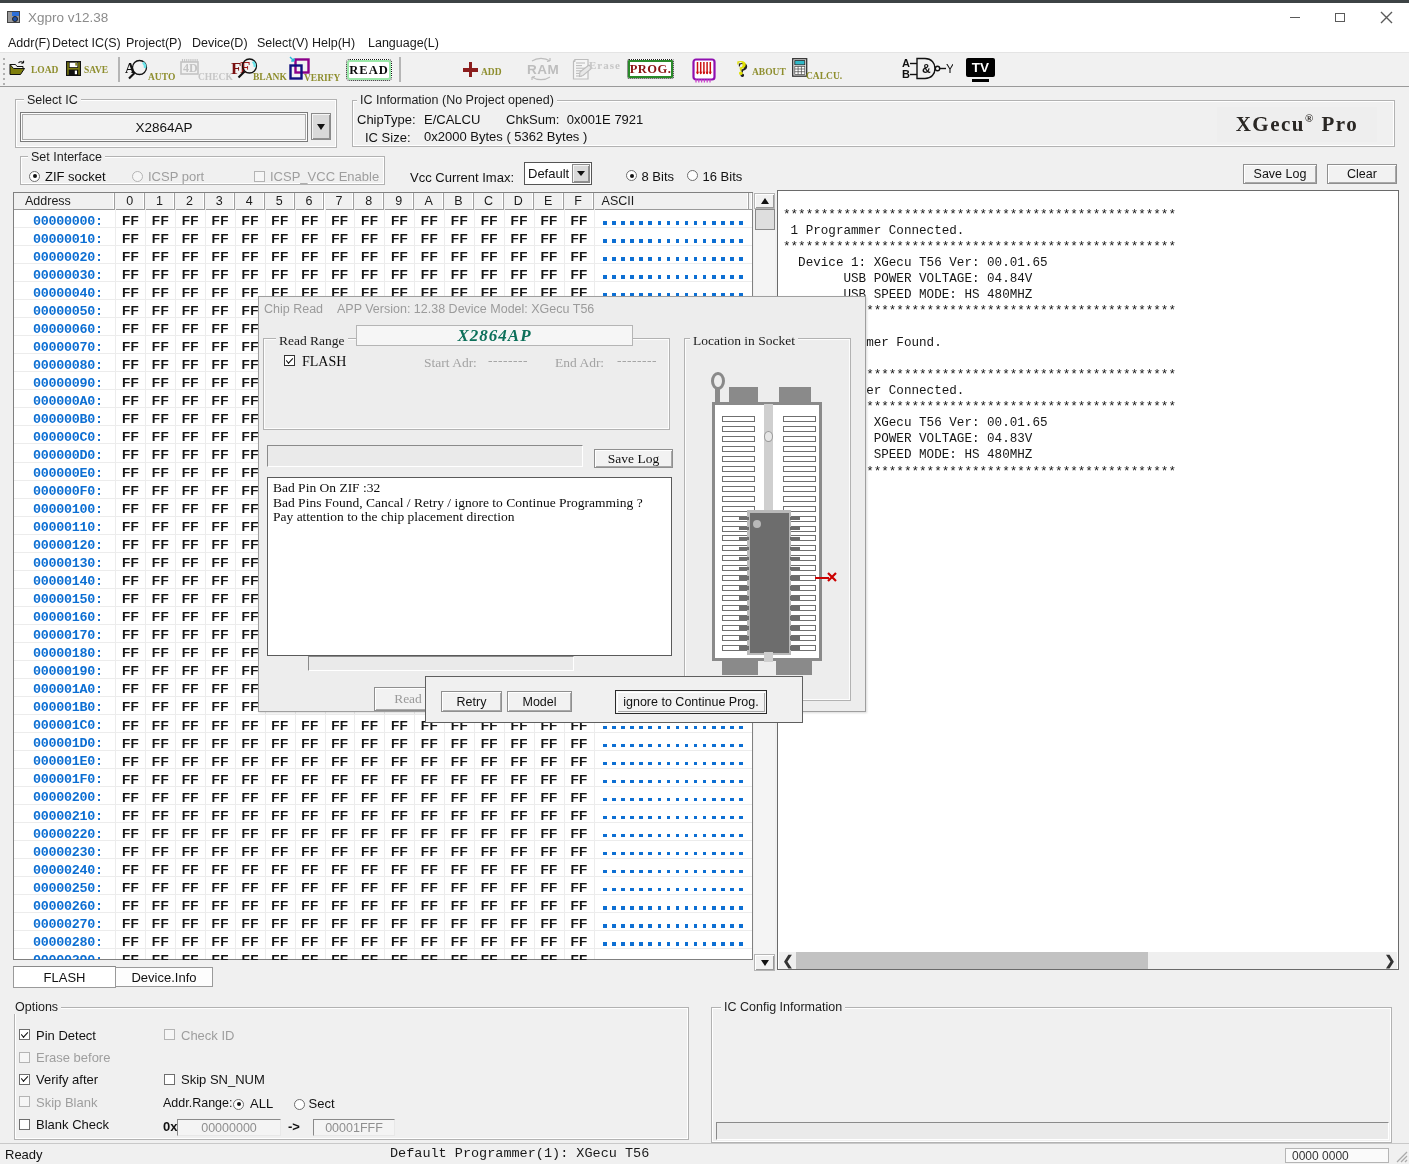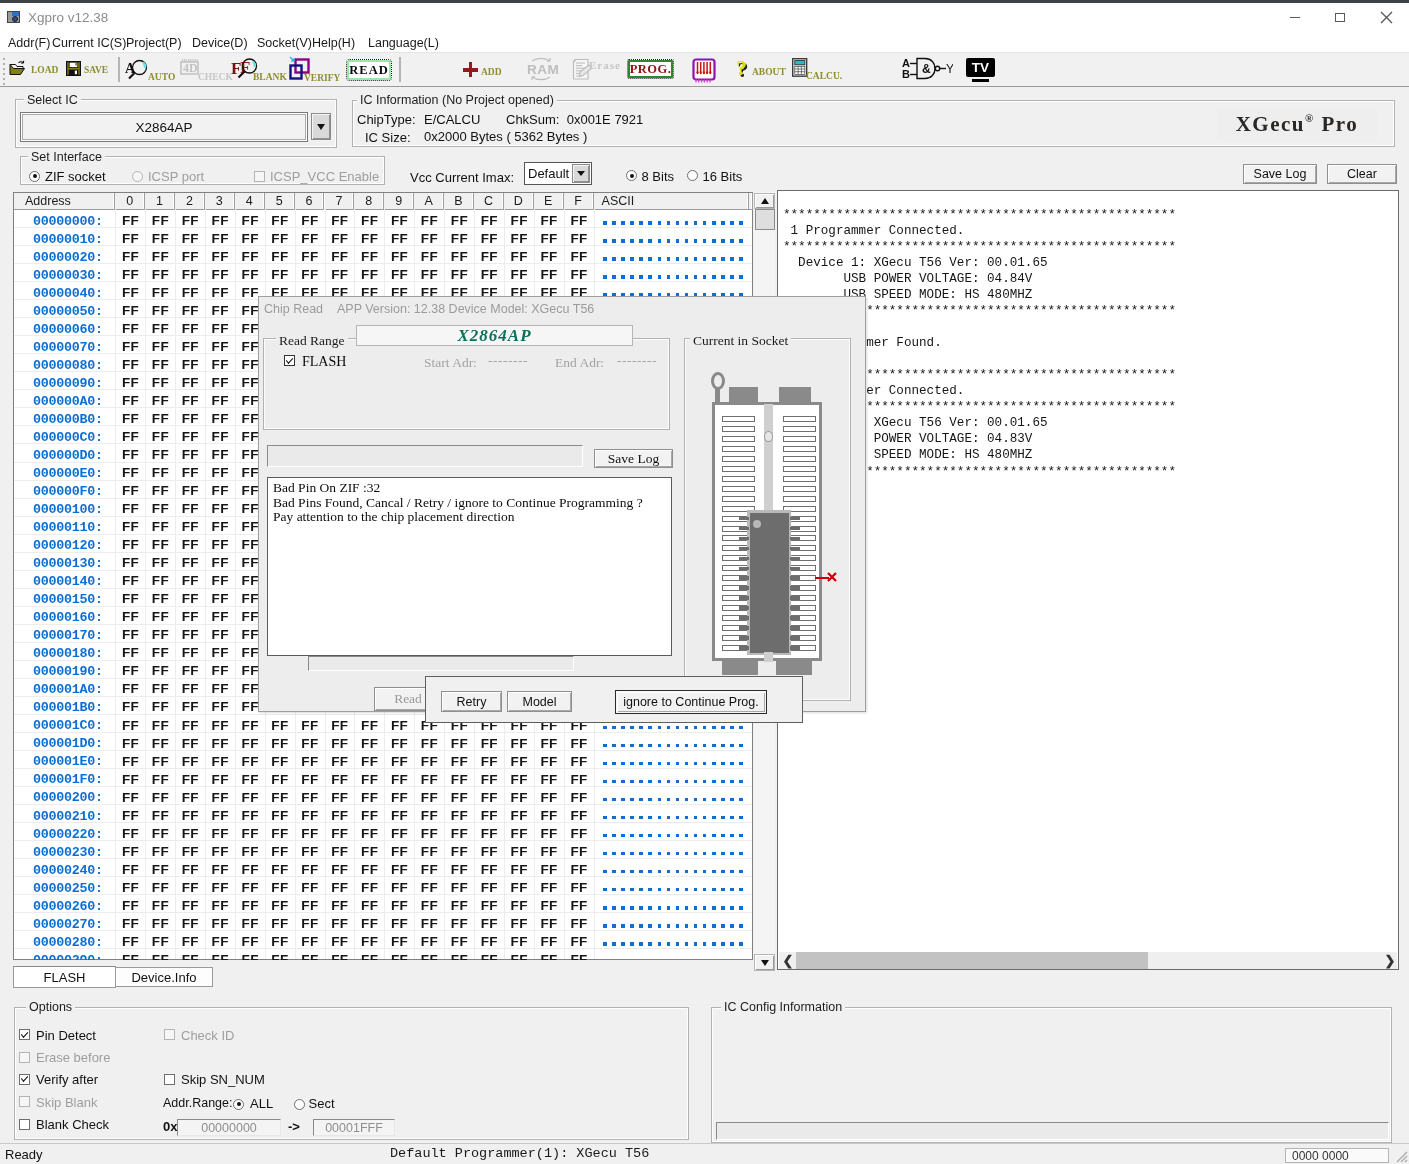--- a/index.html
+++ b/index.html
@@ -36,24 +36,24 @@
 <div style="position:absolute;left:12px;top:12px;width:7px;height:4px;background:#2d6fd8"></div>
 <div style="position:absolute;left:12px;top:16px;width:6px;height:6px;border-radius:50%;background:#1d4fa8;border:1px solid #222"></div>
 <div style="position:absolute;left:28px;top:10px;font-size:13.5px;color:#8c8c8c;white-space:nowrap">Xgpro v12.38</div>
 <div style="position:absolute;left:1290px;top:16.5px;width:10px;height:1.6px;background:#5a5a5a"></div>
 <div style="position:absolute;left:1335px;top:12.5px;width:10px;height:9.6px;border:1.4px solid #5a5a5a"></div>
 <svg class="ab" style="left:1380px;top:11px" width="13" height="13">
 <path d="M1 1 L12 12 M12 1 L1 12" stroke="#5a5a5a" stroke-width="1.4"></path>
   </svg>
 <div style="position:absolute;left:0;top:30px;width:1409px;height:22px;background:#ffffff"></div>
 <div style="position:absolute;left:8px;top:36px;font-size:12.5px;color:#1a1a1a;white-space:nowrap">Addr(F)</div>
-<div style="position:absolute;left:52px;top:36px;font-size:12.5px;color:#1a1a1a;white-space:nowrap">Current IC(S)</div>
+<div style="position:absolute;left:52px;top:36px;font-size:12.5px;color:#1a1a1a;white-space:nowrap">Detect IC(S)</div>
 <div style="position:absolute;left:126px;top:36px;font-size:12.5px;color:#1a1a1a;white-space:nowrap">Project(P)</div>
 <div style="position:absolute;left:192px;top:36px;font-size:12.5px;color:#1a1a1a;white-space:nowrap">Device(D)</div>
-<div style="position:absolute;left:257px;top:36px;font-size:12.5px;color:#1a1a1a;white-space:nowrap">Socket(V)</div>
+<div style="position:absolute;left:257px;top:36px;font-size:12.5px;color:#1a1a1a;white-space:nowrap">Select(V)</div>
 <div style="position:absolute;left:312px;top:36px;font-size:12.5px;color:#1a1a1a;white-space:nowrap">Help(H)</div>
 <div style="position:absolute;left:368px;top:36px;font-size:12.5px;color:#1a1a1a;white-space:nowrap">Language(L)</div>
 <div style="position:absolute;left:0;top:52px;width:1409px;height:35px;background:#f1f1f1;border-top:1px solid #e4e4e4;border-bottom:1.5px solid #9a9a9a"></div>
 <div style="position:absolute;left:2.5px;top:58px;width:2px;height:2px;background:#b0b0b0"></div>
 <div style="position:absolute;left:2.5px;top:63px;width:2px;height:2px;background:#b0b0b0"></div>
 <div style="position:absolute;left:2.5px;top:68px;width:2px;height:2px;background:#b0b0b0"></div>
 <div style="position:absolute;left:2.5px;top:73px;width:2px;height:2px;background:#b0b0b0"></div>
 <div style="position:absolute;left:2.5px;top:78px;width:2px;height:2px;background:#b0b0b0"></div>
 <div style="position:absolute;left:2.5px;top:83px;width:2px;height:2px;background:#b0b0b0"></div>
 <svg class="ab" style="left:9px;top:60px" width="18" height="17" viewBox="0 0 18 17">
@@ -1716,21 +1716,21 @@
         USB POWER VOLTAGE: 04.83V
         USB SPEED MODE: HS 480MHZ
 ****************************************************</pre>
 <div style="position:absolute;left:779px;top:952px;width:618px;height:17px;background:#efefef"></div>
 <div class="ab" style="left:780px;top:952px;width:16px;height:17px;display:flex;align-items:center;justify-content:center;color:#333;font-size:13px;font-weight:bold">❮</div>
 <div class="ab" style="left:1382px;top:952px;width:16px;height:17px;display:flex;align-items:center;justify-content:center;color:#333;font-size:13px;font-weight:bold">❯</div>
 <div style="position:absolute;left:796px;top:952px;width:352px;height:17px;background:#c2c2c2"></div>
 <div style="position:absolute;left:13px;top:966px;width:103px;height:22px;background:#ffffff;border:1px solid #9a9a9a;border-top-color:#8a8a8a;display:flex;align-items:center;justify-content:center;font-size:13px;color:#111">FLASH</div>
 <div style="position:absolute;left:116px;top:967px;width:97px;height:20px;background:#fdfdfd;border:1px solid #9a9a9a;border-left:none;display:flex;align-items:center;justify-content:center;font-size:13px;color:#111">Device.Info</div>
 <div class="grp" style="left:14px;top:1007px;width:675px;height:133px"></div>
-<div class="glbl" style="left:26px;top:1000px">Options</div>
+<div class="glbl" style="left:12px;top:1000px">Options</div>
 <div class="cb" style="left:19px;top:1029px">
     <div class="chk" style=""></div>
   </div>
 <div style="position:absolute;left:36px;top:1027.5px;font-size:13px;color:#111">Pin Detect</div>
 <div class="cbd" style="left:164px;top:1029px"></div>
 <div style="position:absolute;left:181px;top:1027.5px;font-size:13px;color:#9e9e9e">Check ID</div>
 <div class="cbd" style="left:19px;top:1051.5px"></div>
 <div style="position:absolute;left:36px;top:1050.0px;font-size:13px;color:#9e9e9e">Erase before</div>
 <div class="cb" style="left:19px;top:1073.5px">
     <div class="chk" style=""></div>
@@ -1777,21 +1777,21 @@
 <div style="position:absolute;left:424px;top:355px;font-family:'Liberation Serif',serif;font-size:13.5px;color:#a3a3a3">Start Adr:</div>
 <div style="position:absolute;left:488px;top:353px;font-family:'Liberation Serif',serif;font-size:13.5px;color:#a3a3a3;letter-spacing:0.5px">--------</div>
 <div style="position:absolute;left:555px;top:355px;font-family:'Liberation Serif',serif;font-size:13.5px;color:#a3a3a3">End Adr:</div>
 <div style="position:absolute;left:617px;top:353px;font-family:'Liberation Serif',serif;font-size:13.5px;color:#a3a3a3;letter-spacing:0.5px">--------</div>
 <div class="sunk" style="left:267px;top:445px;width:316px;height:22px"></div>
 <div class="btn" style="left:594px;top:449px;width:79px;height:19px;font-family:'Liberation Serif',serif;font-size:13.5px">Save Log</div>
 <div class="ab" style="left:267px;top:477px;width:405px;height:179px;background:#fff;border:1px solid #5a5a5a;font-family:'Liberation Serif',serif;font-size:13.5px;color:#0c0c0c;padding:3px 0 0 5px;line-height:14.6px">Bad Pin On ZIF :32<br>Bad Pins Found, Cancal / Retry / ignore to Continue Programming ?<br>Pay attention to the chip placement direction</div>
 <div class="sunk" style="left:308px;top:656px;width:266px;height:15px"></div>
 <div class="btn" style="left:374px;top:687px;width:68px;height:24px;font-family:'Liberation Serif',serif;font-size:13.5px;color:#9a9a9a">Read</div>
 <div class="grp" style="left:684px;top:338px;width:167px;height:363px;box-shadow:inset 0 0 0 1px #fdfdfd"></div>
-<div class="glbl" style="left:690px;top:332.5px;background:#ededed;font-family:'Liberation Serif',serif;font-size:13.5px">Current in Socket</div>
+<div class="glbl" style="left:690px;top:332.5px;background:#ededed;font-family:'Liberation Serif',serif;font-size:13.5px">Location in Socket</div>
 <div style="position:absolute;left:712px;top:402px;width:110px;height:259px;background:#fff;border:3px solid #8a8a8a"></div>
 <div style="position:absolute;left:711px;top:372px;width:13.5px;height:18px;border-radius:50%;border:3px solid #8a8a8a;background:transparent"></div>
 <div style="position:absolute;left:714.5px;top:389px;width:5px;height:14px;background:#8a8a8a"></div>
 <div style="position:absolute;left:728.5px;top:387px;width:29.5px;height:15px;background:#8a8a8a"></div>
 <div style="position:absolute;left:779px;top:387px;width:32px;height:15px;background:#8a8a8a"></div>
 <div style="position:absolute;left:722px;top:661px;width:36px;height:14px;background:#8a8a8a"></div>
 <div style="position:absolute;left:776px;top:661px;width:36px;height:14px;background:#8a8a8a"></div>
 <div style="position:absolute;left:764px;top:404px;width:8.5px;height:114px;background:#cfcfcf"></div>
 <div style="position:absolute;left:763.5px;top:431px;width:9px;height:11px;border-radius:50%;background:#e6e6e6;border:1px solid #9a9a9a"></div>
 <div class="slot" style="left:721.5px;top:416.0px;width:33px"></div>

